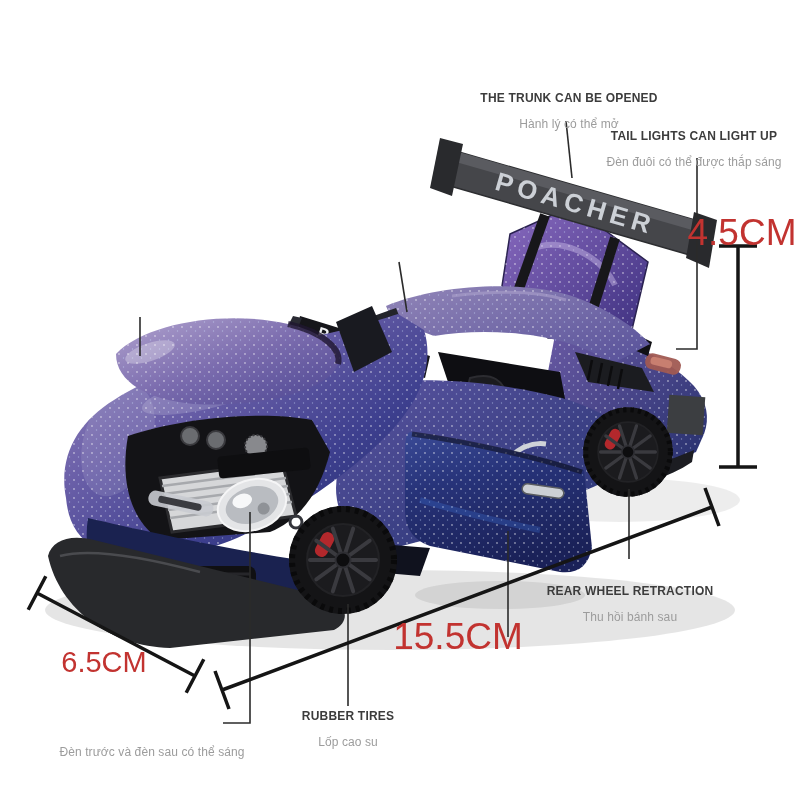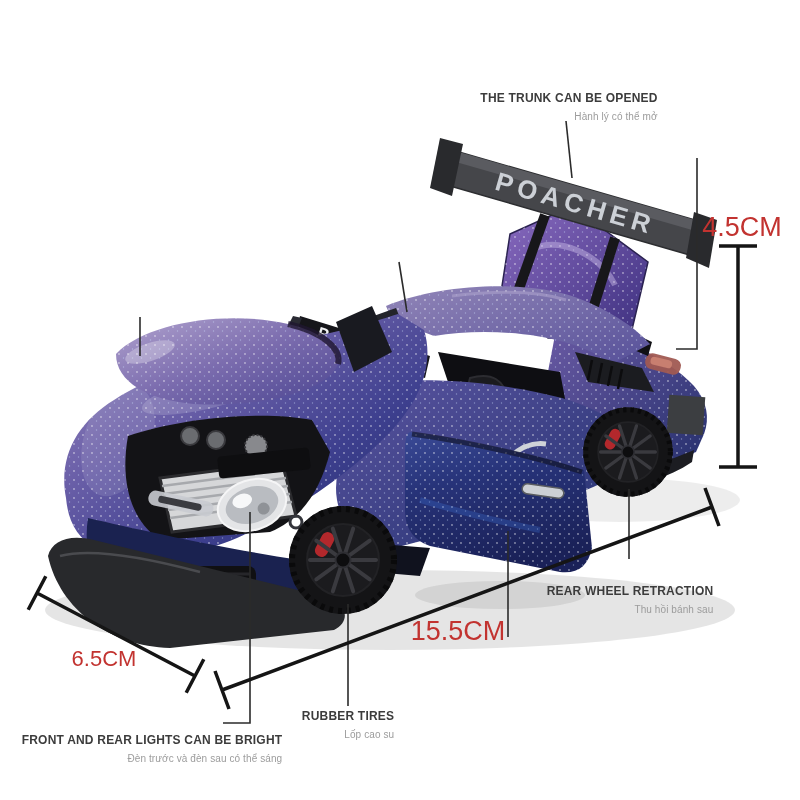--- a/index.html
+++ b/index.html
@@ -1,23 +1,23 @@
 <!DOCTYPE html>
 <html><head>
 <meta charset="utf-8">
 <style>
   html,body{margin:0;padding:0;background:#ffffff;}
   .canvas{position:relative;width:800px;height:800px;background:#ffffff;overflow:hidden;
           font-family:"Liberation Sans","DejaVu Sans",sans-serif;}
   .layer{position:absolute;left:0;top:0;width:800px;height:800px;}
   .callout{position:absolute;transform:translateX(-50%);text-align:center;white-space:nowrap;}
   .callout-title{font-size:12px;font-weight:700;color:#3c3c3c;letter-spacing:.2px;line-height:1.15;}
-  .callout-sub{font-size:10px;color:#9c9c9c;letter-spacing:.1px;line-height:1.15;margin-top:5px;text-align:right;}
-  .dim{position:absolute;transform:translateX(-50%);color:#c23330;font-size:27px;line-height:1;letter-spacing:0;}
-  .dim.small{font-size:22px;}
+  .callout-sub{font-size:12px;color:#9c9c9c;letter-spacing:.1px;line-height:1.15;margin-top:12px;}
+  .dim{position:absolute;transform:translateX(-50%);color:#c23330;font-size:37px;line-height:1;letter-spacing:0;}
+  .dim.small{font-size:29px;}
   svg{display:block;}
 </style>
 </head>
 <body>
 
 <div class="canvas">
 
   <svg class="layer" viewBox="0 0 800 800">
     <defs>
       <linearGradient id="bodyGrad" x1="0" y1="0" x2="1" y2="1">
@@ -222,36 +222,39 @@
       <path d="M215,671 L229,709 M222,690 L712,507 M705,488 L719,526"></path>
       <path d="M45.8,576.2 L28.2,609.8 M37,593 L195,676 M203.8,659.2 L186.2,692.8"></path>
     </g>
   </svg>
 
   <div class="callout" style="left:569px;top:92px">
     <div class="callout-title">THE TRUNK CAN BE OPENED</div>
     <div class="callout-sub">Hành lý có thể mở</div>
   </div>
 
+  <div class="callout" style="left:694px;top:130px">
+    <div class="callout-title">TAIL LIGHTS CAN LIGHT UP</div>
+    <div class="callout-sub">Đèn đuôi có thể được thắp sáng</div>
+  </div>
 
 
 
   <div class="callout" style="left:630px;top:585px">
     <div class="callout-title">REAR WHEEL RETRACTION</div>
     <div class="callout-sub">Thu hồi bánh sau</div>
   </div>
 
 
   <div class="callout" style="left:348px;top:710px">
     <div class="callout-title">RUBBER TIRES</div>
     <div class="callout-sub">Lốp cao su</div>
   </div>
 
   <div class="callout" style="left:152px;top:734px">
-    <div class="callout-title">FRONT AND REAR LIGHTS CAN BE BRIGHT</div>
     <div class="callout-sub">Đèn trước và đèn sau có thể sáng</div>
   </div>
 
   <div class="dim" style="left:742px;top:214px">4.5CM</div>
   <div class="dim" style="left:458px;top:618px">15.5CM</div>
   <div class="dim small" style="left:104px;top:648px">6.5CM</div>
 
 </div>
 
 </body></html>

